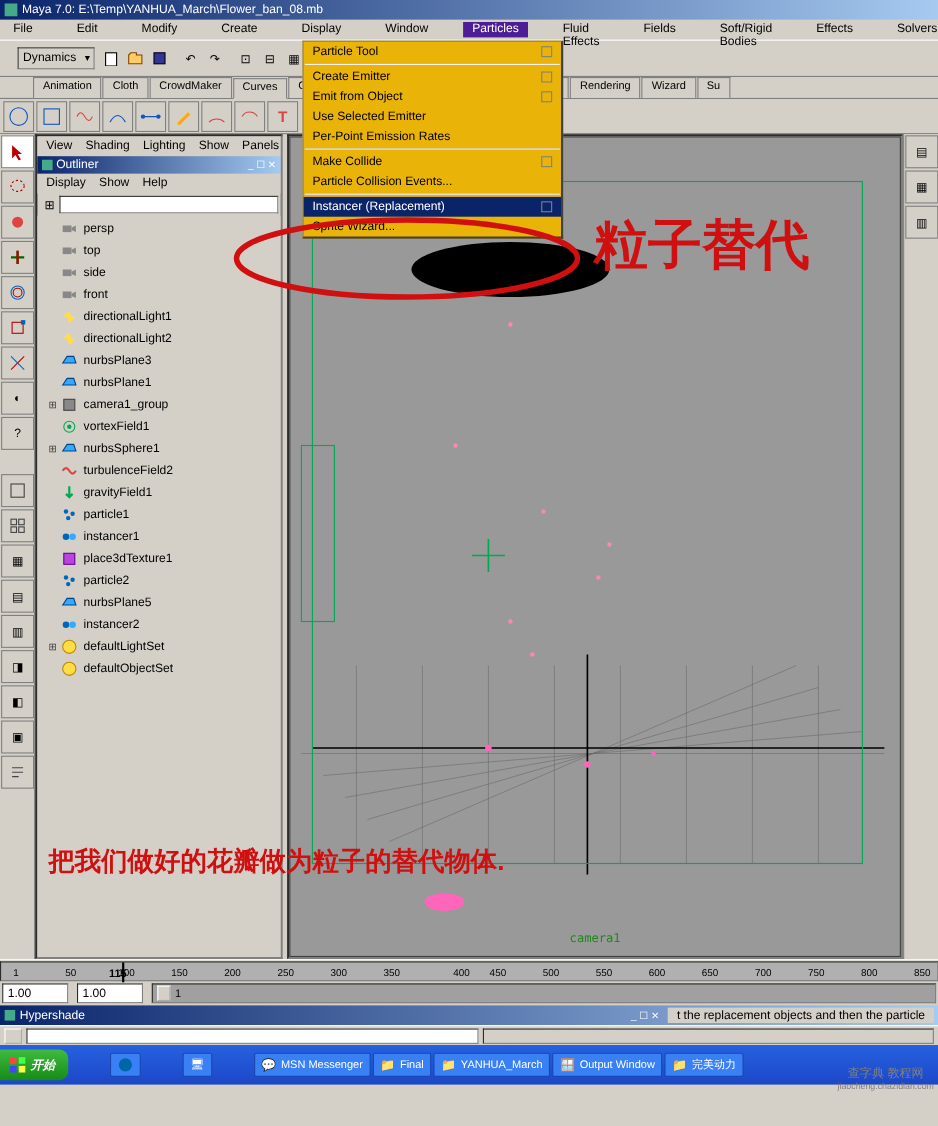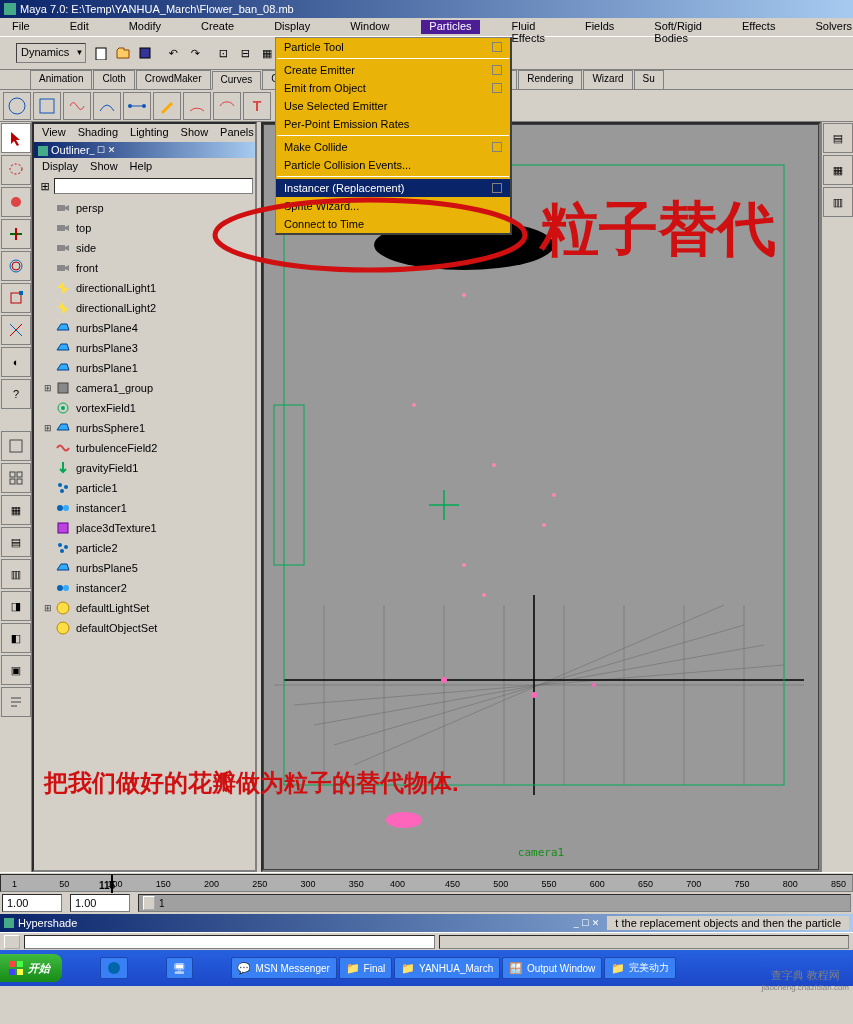--- a/index.html
+++ b/index.html
@@ -17,21 +17,21 @@
 .tab { padding: 2px 8px; border: 1px solid #808080; border-bottom: none; background: #D4D0C8; margin-right: 1px; font-size: 10px; }
 .tab.active { background: #D4D0C8; border-bottom: 1px solid #D4D0C8; position: relative; top: 1px; }
 .shelf { background: #D4D0C8; height: 32px; display: flex; align-items: center; padding: 2px; border-bottom: 1px solid #808080; }
 .shelf-btn { width: 28px; height: 28px; border: 1px solid #808080; margin: 0 1px; display: flex; align-items: center; justify-content: center; }
 .main-area { display: flex; height: 750px; }
 .left-toolbox { width: 32px; background: #D4D0C8; border-right: 1px solid #808080; display: flex; flex-direction: column; }
 .tool-icon { width: 30px; height: 30px; border: 1px solid #808080; margin: 1px; display: flex; align-items: center; justify-content: center; background: #D4D0C8; }
 .right-toolbox { width: 32px; background: #D4D0C8; border-left: 1px solid #808080; display: flex; flex-direction: column; }
 .center-area { flex: 1; display: flex; }
 .outliner-panel { width: 225px; background: #D4D0C8; border: 2px inset #808080; display: flex; flex-direction: column; }
-.outliner-title { background: linear-gradient(to right, #0A246A, #A6CAF0); color: white; height: 16px; padding: 1px 4px; display: flex; align-items: center; justify-content: flex-start; }
+.outliner-title { background: linear-gradient(to right, #0A246A, #A6CAF0); color: white; height: 16px; padding: 1px 4px; display: flex; align-items: center; justify-content: space-between; }
 .outliner-menu { height: 18px; background: #D4D0C8; display: flex; padding: 2px; }
 .outliner-menu span { padding: 0 6px; }
 .outliner-search { height: 20px; display: flex; padding: 2px; }
 .outliner-search input { flex: 1; border: 1px inset #808080; }
 .outliner-tree { flex: 1; background: #D4D0C8; overflow: hidden; padding: 2px; }
 .tree-item { display: flex; align-items: center; height: 20px; padding-left: 8px; }
 .tree-item .expand { width: 10px; font-size: 9px; color: #404040; }
 .tree-item .icon { width: 18px; height: 18px; margin-right: 4px; display: flex; align-items: center; justify-content: center; }
 .viewport-panel { flex: 1; background: #D4D0C8; border: 2px inset #808080; display: flex; flex-direction: column; margin-left: 4px; }
 .viewport-menu { height: 18px; background: #D4D0C8; display: flex; padding: 2px; }
@@ -331,29 +331,20 @@
             </span>
             <span>directionalLight2</span>
           </div>
           <div class="tree-item">
             <span class="expand"></span>
             <span class="icon">
               <svg width="16" height="16">
                 <path d="M2 10 L6 4 L12 4 L14 10 Z" fill="#3AF" stroke="#048"></path>
               </svg>
             </span>
-            <span>nurbsPlane4</span>
-          </div>
-          <div class="tree-item">
-            <span class="expand"></span>
-            <span class="icon">
-              <svg width="16" height="16">
-                <path d="M2 10 L6 4 L12 4 L14 10 Z" fill="#3AF" stroke="#048"></path>
-              </svg>
-            </span>
             <span>nurbsPlane3</span>
           </div>
           <div class="tree-item">
             <span class="expand"></span>
             <span class="icon">
               <svg width="16" height="16">
                 <path d="M2 10 L6 4 L12 4 L14 10 Z" fill="#3AF" stroke="#048"></path>
               </svg>
             </span>
             <span>nurbsPlane1</span>
@@ -571,43 +562,40 @@
       <span>Particle Collision Events...</span>
     </div>
     <div class="menu-sep"></div>
     <div class="menu-item highlighted">
       <span>Instancer (Replacement)</span>
       <span class="opt-box"></span>
     </div>
     <div class="menu-item">
       <span>Sprite Wizard...</span>
     </div>
-    <div class="menu-item">
-      <span>Connect to Time</span>
-    </div>
   </div>
 
 <svg style="position:absolute;left:210px;top:195px;z-index:150;pointer-events:none" width="330" height="80">
   <ellipse cx="160" cy="40" rx="155" ry="35" fill="none" stroke="#D01010" stroke-width="5"></ellipse>
 </svg>
-<div class="annotation-red" style="left:540px;top:190px;font-size:59px">粒子替代</div>
+<div class="annotation-red" style="left:540px;top:190px;font-size:49px">粒子替代</div>
 
 <div class="timeline">
   <div class="timeline-ruler" id="ruler">
     <div style="position:absolute;left:110px;top:0;width:2px;height:18px;background:#000"></div>
     <div style="position:absolute;left:98px;bottom:0;font-size:10px;font-weight:bold">115</div>
   <div class="timeline-label" style="left: 10.9647px;">1</div>
       <div class="timeline-label" style="left: 58.2353px;">50</div>
       <div class="timeline-label" style="left: 106.471px;">100</div>
       <div class="timeline-label" style="left: 154.706px;">150</div>
       <div class="timeline-label" style="left: 202.941px;">200</div>
       <div class="timeline-label" style="left: 251.176px;">250</div>
       <div class="timeline-label" style="left: 299.412px;">300</div>
       <div class="timeline-label" style="left: 347.647px;">350</div>
-      <div class="timeline-label" style="left: 389px; text-align: right;">400</div>
+      <div class="timeline-label" style="left: 411px; text-align: right;">400</div>
       <div class="timeline-label" style="left: 444.118px;">450</div>
       <div class="timeline-label" style="left: 492.353px;">500</div>
       <div class="timeline-label" style="left: 540.588px;">550</div>
       <div class="timeline-label" style="left: 588.824px;">600</div>
       <div class="timeline-label" style="left: 637.059px;">650</div>
       <div class="timeline-label" style="left: 685.294px;">700</div>
       <div class="timeline-label" style="left: 733.529px;">750</div>
       <div class="timeline-label" style="left: 781.765px;">800</div>
       <div class="timeline-label" style="left: 830px;">850</div>
     </div>

